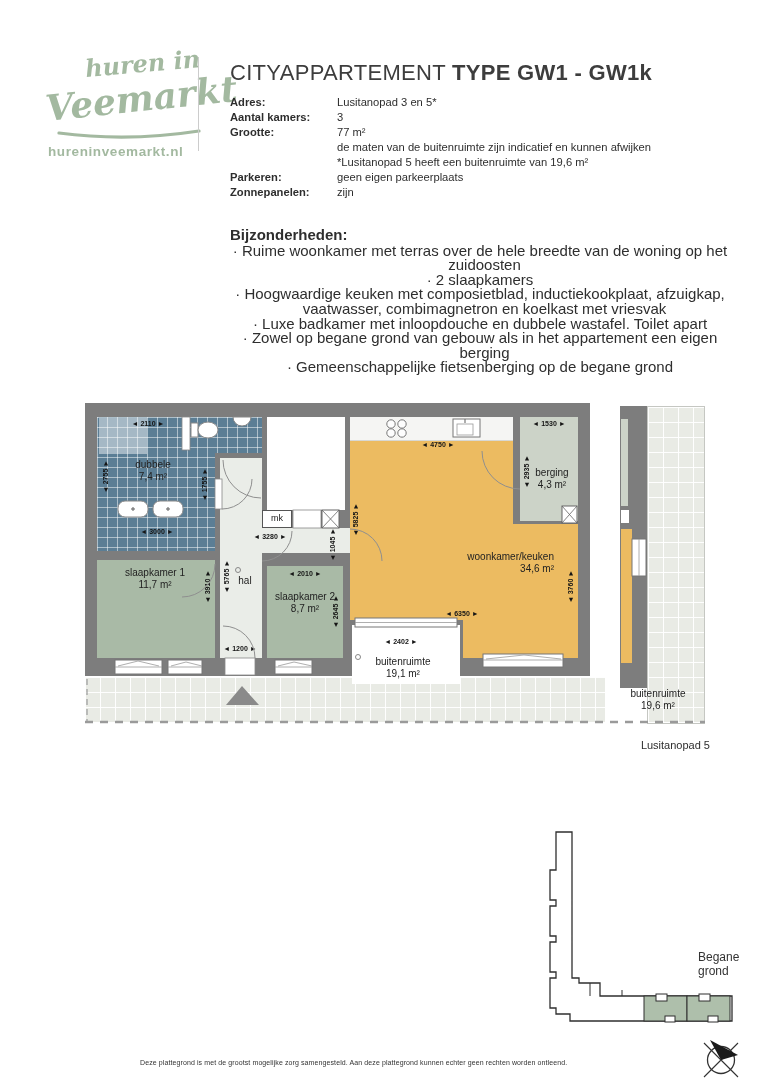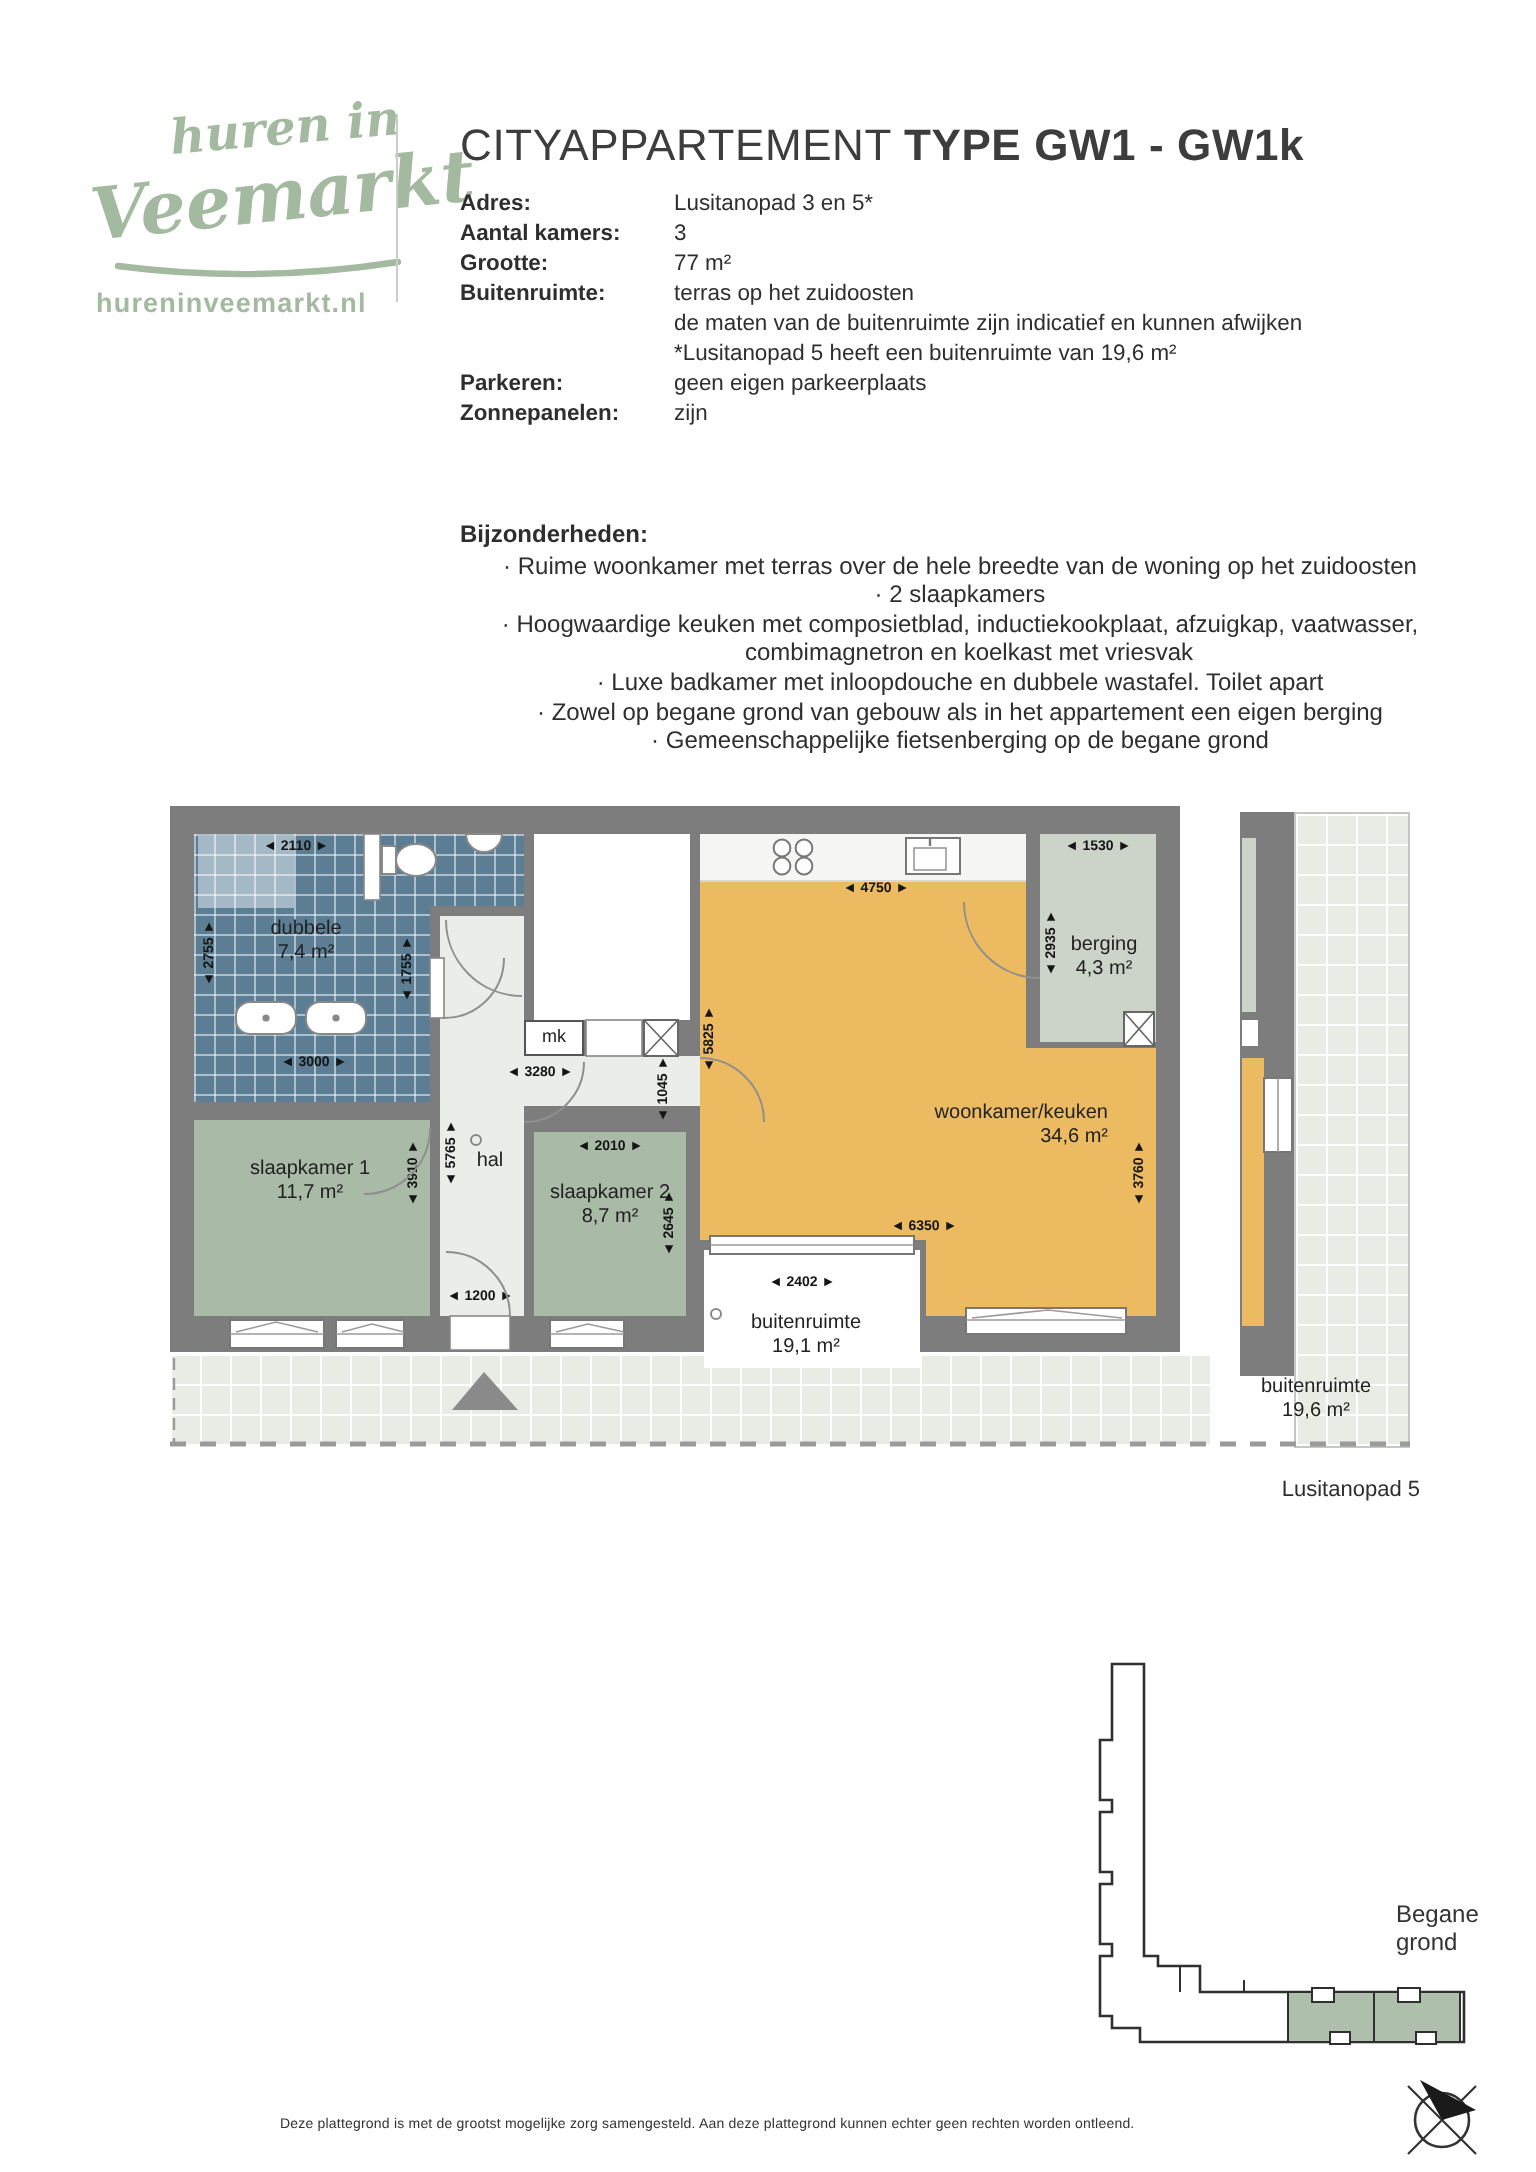--- a/index.html
+++ b/index.html
@@ -11,21 +11,21 @@
   .logo-script{font-family:"DejaVu Serif",serif;font-style:italic;font-weight:bold;color:#a3b9a0;line-height:1;}
   .logo-url{font-weight:bold;color:#a3b9a0;font-size:13.5px;letter-spacing:.6px;}
   .divider{width:1px;background:#cccccc;}
 
   
   .title{font-size:22px;color:#3d3d3d;letter-spacing:.3px;white-space:nowrap;}
   .title b{font-weight:bold;}
   .details{font-size:11.2px;line-height:15px;color:#2e2e2e;}
   .drow{display:flex;}
   .dlabel{width:107px;font-weight:bold;flex:none;}
-  .features{font-size:12px;line-height:14.6px;width:500px;margin-top:32px;}
+  .features{font-size:15px;line-height:14.6px;width:500px;}
   .features .fh{font-weight:bold;margin-bottom:1px;}
   .features ul{margin:0;padding:0;list-style:none;text-align:center;}
   .features li{padding-left:9px;text-indent:-9px;}
   .features li::before{content:"· ";}
 
   
   .plan{left:85px;top:403px;width:640px;height:365px;}
   .wallblock{left:0;top:0;width:505px;height:273px;background:#7d7d7d;}
   .room{position:absolute;}
   .tiles-blue{background-color:#5b7e95;
@@ -84,24 +84,20 @@
       </div>
     <div class="drow">
       <span class="dlabel">Aantal kamers:</span>
       <span>3</span>
       </div>
     <div class="drow">
       <span class="dlabel">Grootte:</span>
       <span>77 m²</span>
       </div>
     <div class="drow">
-      <span class="dlabel">Buitenruimte:</span>
-      <span>terras op het zuidoosten</span>
-      </div>
-    <div class="drow">
       <span class="dlabel"></span>
       <span>de maten van de buitenruimte zijn indicatief en kunnen afwijken</span>
       </div>
     <div class="drow">
       <span class="dlabel"></span>
       <span>*Lusitanopad 5 heeft een buitenruimte van 19,6 m²</span>
       </div>
     <div class="drow">
       <span class="dlabel">Parkeren:</span>
       <span>geen eigen parkeerplaats</span>
@@ -148,21 +144,21 @@
     <div class="abs" style="left:535px;top:3px;width:27px;height:282px;background:#7d7d7d;"></div>
     <div class="abs" style="left:536px;top:16px;width:7px;height:87px;background:#ccd3c8;"></div>
     <div class="abs" style="left:536px;top:107px;width:8px;height:13px;background:#fff;"></div>
     <div class="abs" style="left:536px;top:126px;width:11px;height:134px;background:#ecbb61;"></div>
     <div class="abs tiles-gray" style="left:562px;top:3px;width:58px;height:318px;border:1px solid #c5c7c2;box-sizing:border-box;"></div>
 
     <div class="room-label" style="left:18px;top:56px;width:100px;">
       <div>dubbele</div>
       <div>7,4 m²</div>
       </div>
-    <div class="room-label" style="left:10px;top:176px;width:120px;">
+    <div class="room-label" style="left:10px;top:164px;width:120px;">
       <div>slaapkamer 1</div>
       <div>11,7 m²</div>
       </div>
     <div class="room-label" style="left:170px;top:188px;width:100px;">
       <div>slaapkamer 2</div>
       <div>8,7 m²</div>
       </div>
     <div class="room-label" style="left:138px;top:172px;width:44px;">hal</div>
     <div class="room-label" style="left:329px;top:148px;width:140px;text-align:right;">
       <div>woonkamer/keuken</div>

